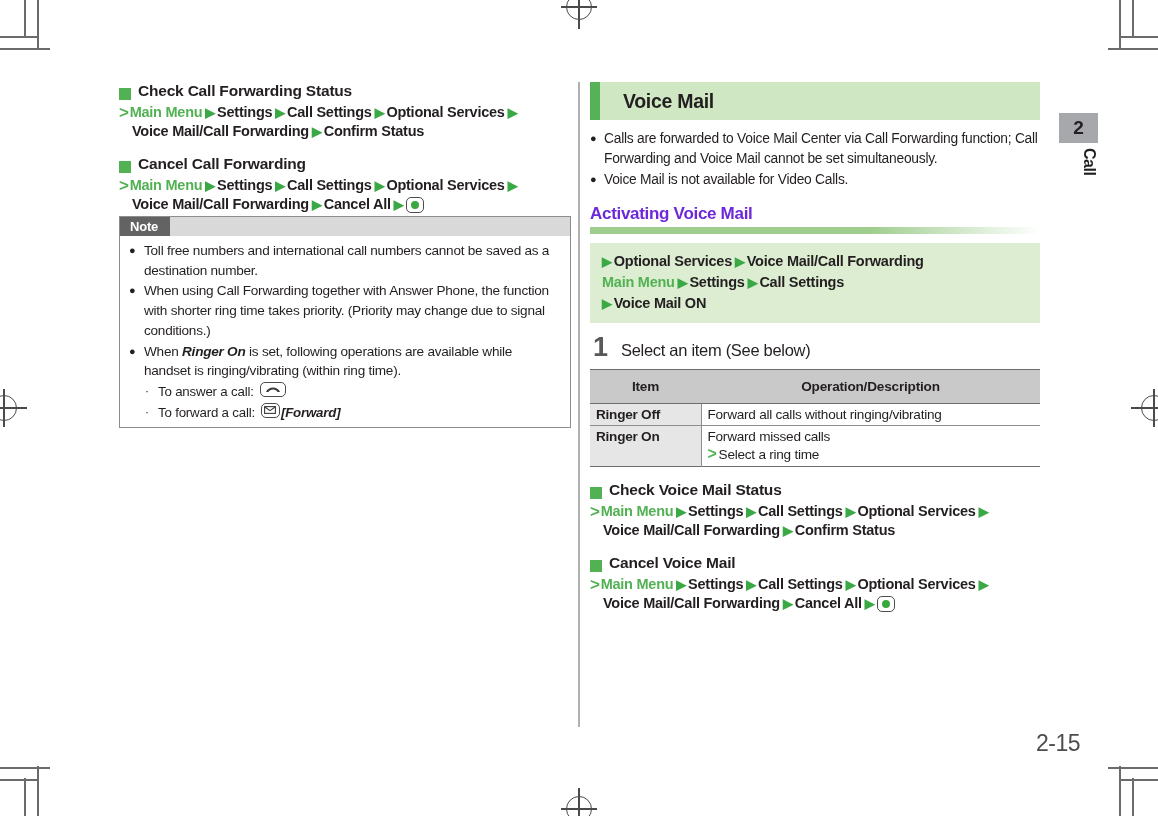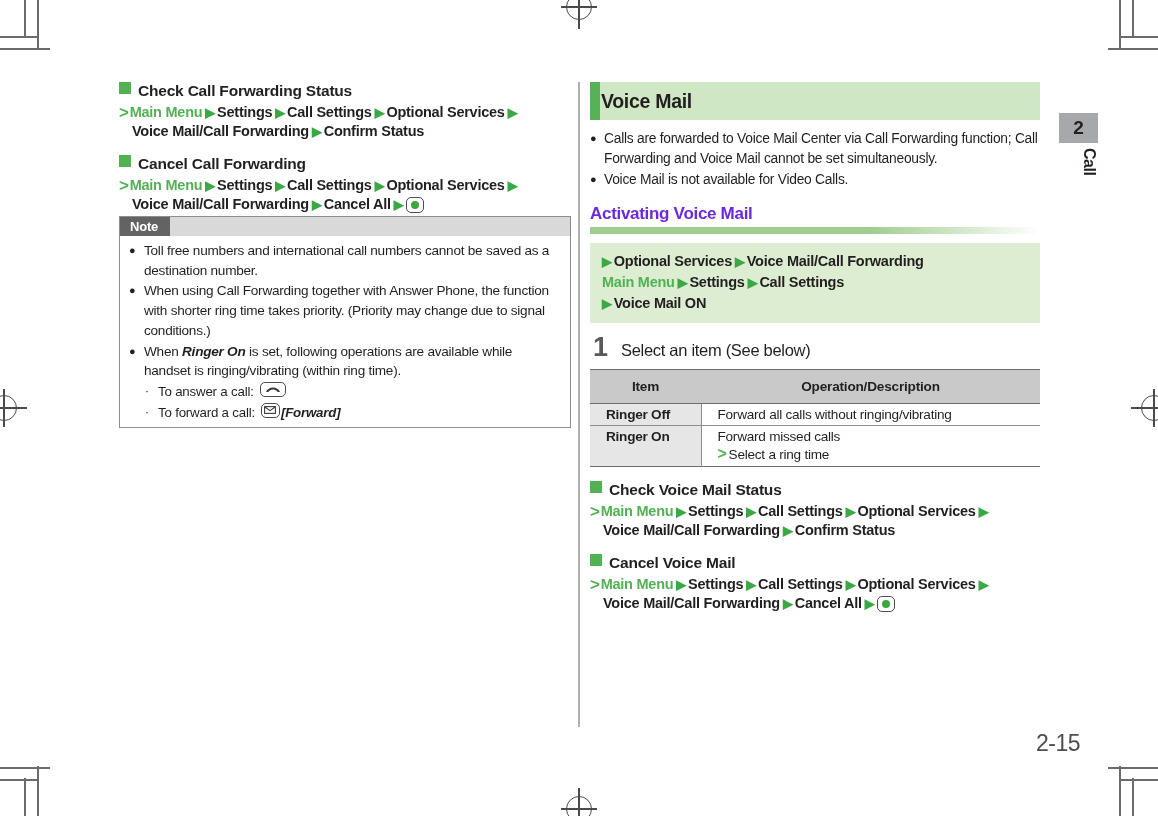--- a/index.html
+++ b/index.html
@@ -31,21 +31,21 @@
 
   
   #col-divider {
     position: absolute; left: 578px; top: 82px;
     width: 1.5px; height: 645px; background: #b0b0b0;
   }
 
   
   .sect-head {
     font-size: 15.5px; font-weight: bold; color: #231f20;
-    display: flex; align-items: flex-start; gap: 7px;
+    display: flex; align-items: flex-end; gap: 7px;
     letter-spacing: -0.2px;
   }
   .green-sq {
     display: inline-block; width: 12px; height: 12px;
     background: #52b153; flex: 0 0 auto;
   }
   .path-line {
     font-size: 14.5px; font-weight: bold; color: #231f20;
     line-height: 1.32; letter-spacing: -0.25px;
   }
@@ -113,21 +113,21 @@
 
   
   #right-col { position: absolute; left: 590px; top: 82px; width: 450px; }
 
   #vm-header {
     height: 38px; background: #cfe7c2; display: flex; align-items: center;
   }
   #vm-header .bar { width: 10px; height: 38px; background: #57b257; flex: 0 0 auto; }
   #vm-header .ttl {
     font-size: 19.5px; font-weight: bold; color: #231f20;
-    padding-left: 1px; letter-spacing: -0.3px;
+    padding-left: 23px; letter-spacing: -0.3px;
   }
 
   .r-bullets { margin-top: 9px; }
   .r-item {
     display: flex; font-size: 13.8px; line-height: 1.47;
     letter-spacing: -0.25px; color: #231f20;
   }
   .r-bullet { flex: 0 0 auto; width: 14px; font-size: 11px; line-height: 1.75; }
 
   #act-head {
@@ -156,21 +156,21 @@
     margin-top: 8px; width: 450px; border-collapse: collapse;
     border-top: 1.6px solid #6d6d6d; border-bottom: 1.6px solid #6d6d6d;
   }
   #vm-table th {
     background: #c9c9c9; font-size: 13.6px; font-weight: bold;
     padding: 9px 4px; border-bottom: 1.2px solid #6d6d6d;
     letter-spacing: -0.2px; color: #231f20;
   }
   #vm-table th.c1 { width: 111px; }
   #vm-table td {
-    font-size: 13.6px; padding: 3px 16px; vertical-align: top;
+    font-size: 13.6px; padding: 3px 6px; vertical-align: top;
     border-bottom: 1.2px solid #8d8d8d; letter-spacing: -0.25px;
     color: #231f20;
   }
   #vm-table tr:last-child td { border-bottom: none; }
   #vm-table td.c1 {
     background: #e6e6e6; font-weight: bold; width: 111px;
     border-right: 1.2px solid #8d8d8d;
   }
   .tbl-sub { display: block; margin-top: 1px; }
   .tbl-gt { color: #52b153; font-weight: bold; font-size: 16px; margin-right: 2px; }

